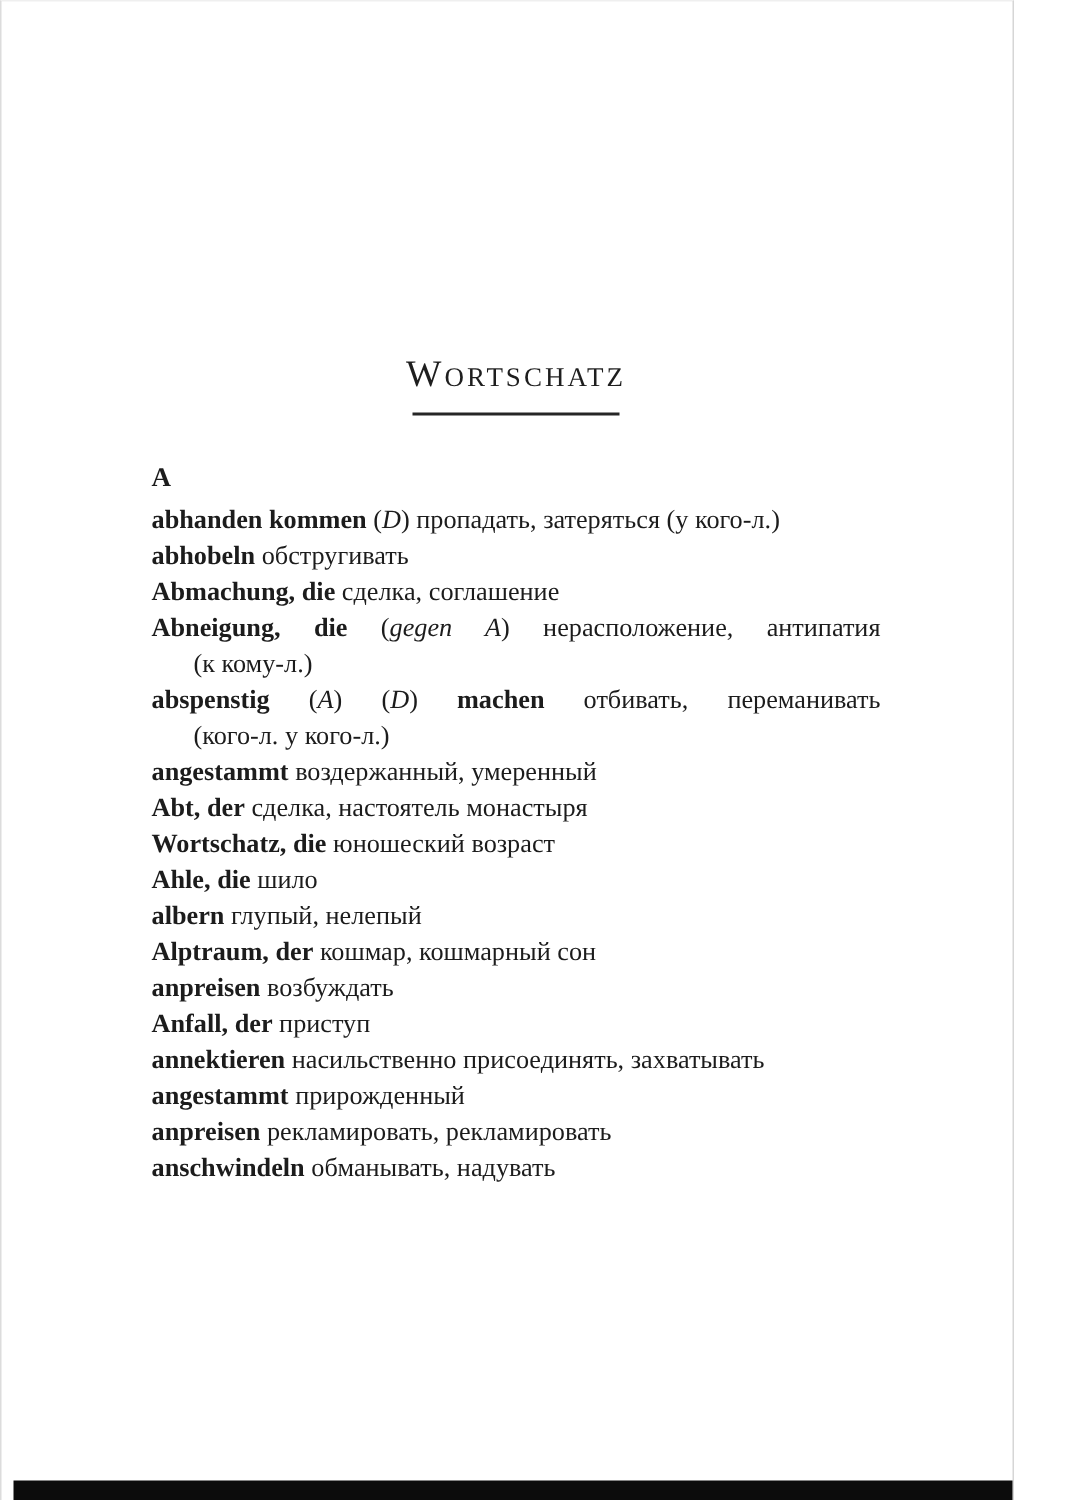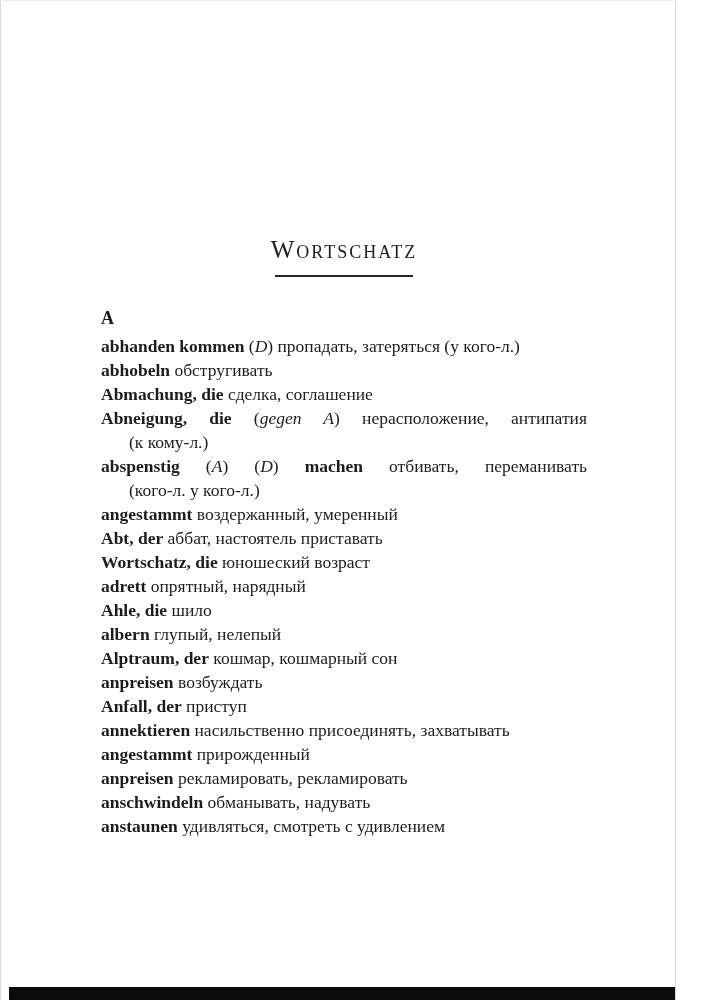--- a/index.html
+++ b/index.html
@@ -82,27 +82,24 @@
         <div class="line cont"><span class="s-n">(к кому-л.)</span></div>
       </div>
       <div class="entry">
         <div class="line just"><span class="s-b">abspenstig</span><span class="s-n"> (</span><span class="s-i">A</span><span class="s-n">) (</span><span class="s-i">D</span><span class="s-n">) </span><span class="s-b">machen</span><span class="s-n"> отбивать, переманивать</span></div>
         <div class="line cont"><span class="s-n">(кого-л. у кого-л.)</span></div>
       </div>
       <div class="entry">
         <div class="line"><span class="s-b">angestammt</span><span class="s-n"> воздержанный, умеренный</span></div>
       </div>
       <div class="entry">
-        <div class="line"><span class="s-b">Abt, der</span><span class="s-n"> аббат, настоятель приставать</span></div>
+        <div class="line"><span class="s-b">Abt, der</span><span class="s-n"> сделка, настоятель монастыря</span></div>
       </div>
       <div class="entry">
         <div class="line"><span class="s-b">Wortschatz, die</span><span class="s-n"> юношеский возраст</span></div>
-      </div>
-      <div class="entry">
-        <div class="line"><span class="s-b">adrett</span><span class="s-n"> опрятный, нарядный</span></div>
       </div>
       <div class="entry">
         <div class="line"><span class="s-b">Ahle, die</span><span class="s-n"> шило</span></div>
       </div>
       <div class="entry">
         <div class="line"><span class="s-b">albern</span><span class="s-n"> глупый, нелепый</span></div>
       </div>
       <div class="entry">
         <div class="line"><span class="s-b">Alptraum, der</span><span class="s-n"> кошмар, кошмарный сон</span></div>
       </div>
@@ -117,18 +114,15 @@
       </div>
       <div class="entry">
         <div class="line"><span class="s-b">angestammt</span><span class="s-n"> прирожденный</span></div>
       </div>
       <div class="entry">
         <div class="line"><span class="s-b">anpreisen</span><span class="s-n"> рекламировать, рекламировать</span></div>
       </div>
       <div class="entry">
         <div class="line"><span class="s-b">anschwindeln</span><span class="s-n"> обманывать, надувать</span></div>
       </div>
-      <div class="entry">
-        <div class="line"><span class="s-b">anstaunen</span><span class="s-n"> удивляться, смотреть с удивлением</span></div>
-      </div>
     </div>
   <div class="bottom-bar"></div>
 </div>
 
 </body></html>

